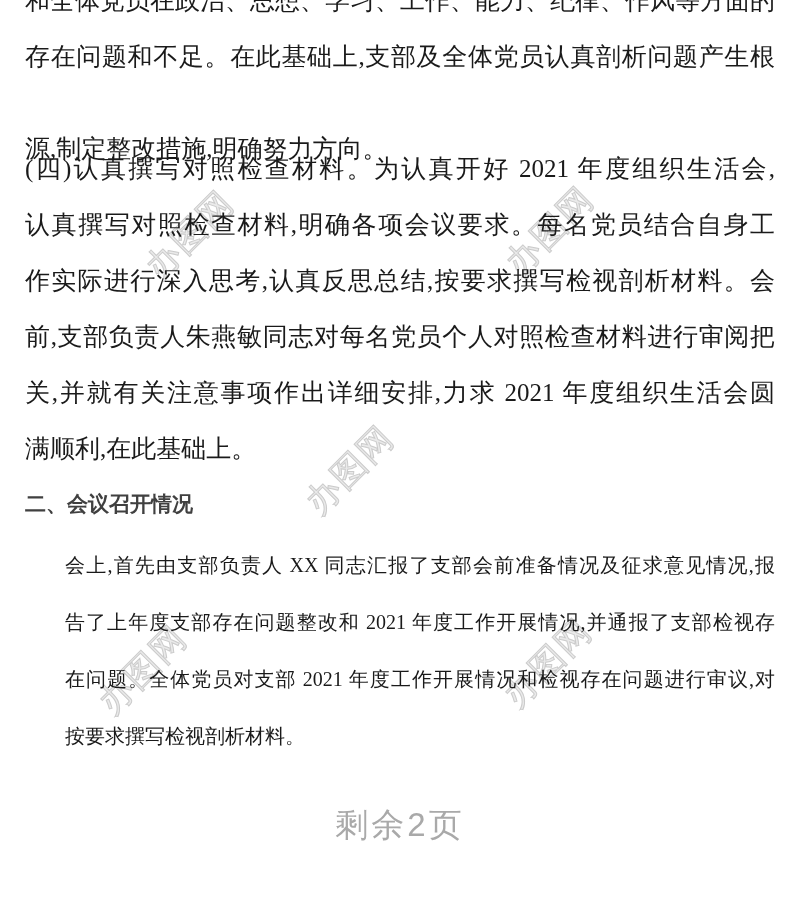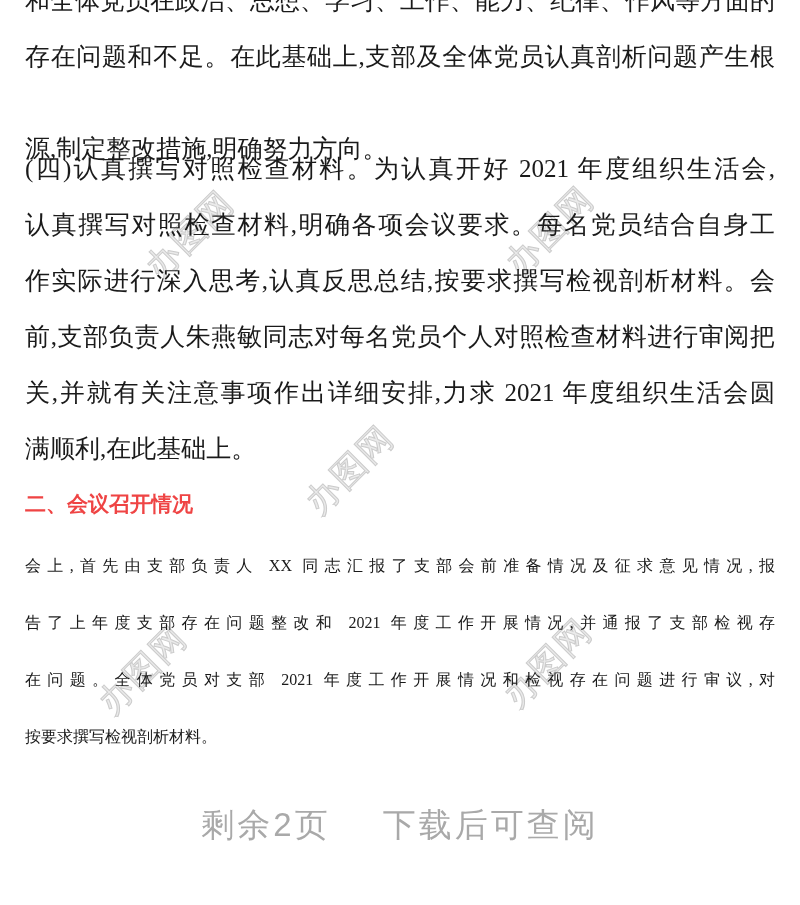--- a/index.html
+++ b/index.html
@@ -35,37 +35,38 @@
     right: 25px;
     color: #1a1a1a;
     text-align: justify;
     text-align-last: justify;
   }
   .line.large {
     font-size: 25px;
     line-height: 28px;
   }
   .line.small {
-    font-size: 16px;
+    font-size: 20px;
     line-height: 23px;
+    margin-left: 40px;
   }
   .line.endp {
     text-align: left;
     text-align-last: left;
   }
   .heading {
     position: absolute;
     left: 25px;
     top: 492px;
     margin: 0;
     font-family: "Liberation Sans", "DejaVu Sans", sans-serif;
     font-weight: bold;
     font-size: 21px;
     line-height: 24px;
-    color: #ef4444;
+    color: #404040;
   }
   .footer {
     position: absolute;
     left: 0;
     right: 0;
     top: 806px;
     display: flex;
     justify-content: center;
     gap: 52px;
     font-family: "Liberation Sans", "DejaVu Sans", sans-serif;
@@ -97,15 +98,14 @@
       <div class="line large" style="top: 379px;">关,并就有关注意事项作出详细安排,力求 2021 年度组织生活会圆</div>
       <div class="line large endp" style="top: 435px;">满顺利,在此基础上。</div>
       <div class="line small" style="top: 554px;">会上,首先由支部负责人 XX 同志汇报了支部会前准备情况及征求意见情况,报</div>
       <div class="line small" style="top: 611px;">告了上年度支部存在问题整改和 2021 年度工作开展情况,并通报了支部检视存</div>
       <div class="line small" style="top: 668px;">在问题。全体党员对支部 2021 年度工作开展情况和检视存在问题进行审议,对</div>
       <div class="line small endp" style="top: 725px;">按要求撰写检视剖析材料。</div>
     </div>
   <h2 class="heading">二、会议召开情况</h2>
   <div class="footer">
     <span>剩余2页</span>
-    <span>下载后可查阅</span>
   </div>
 </div>
 
 </body></html>

